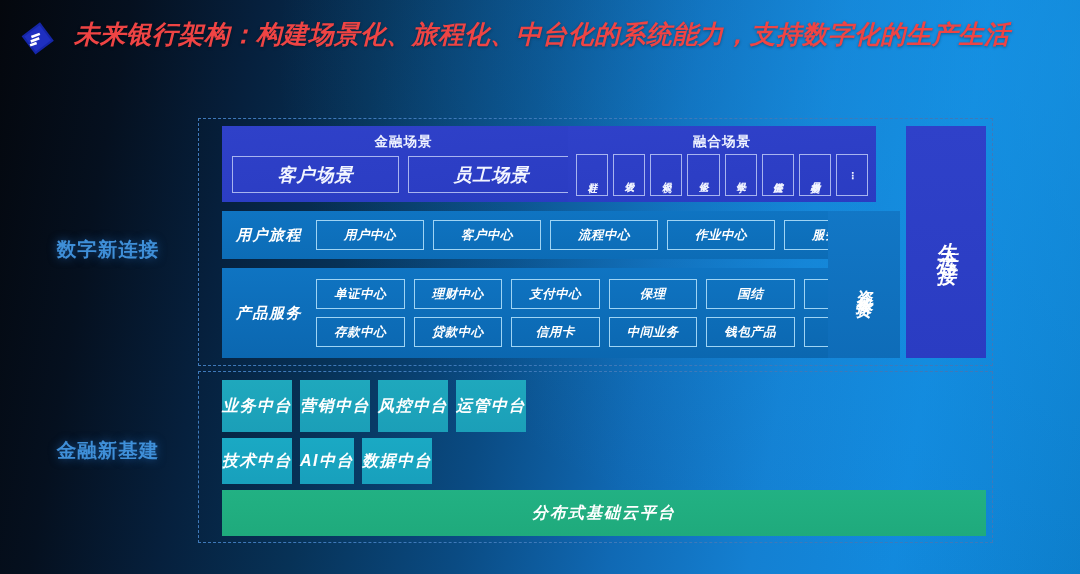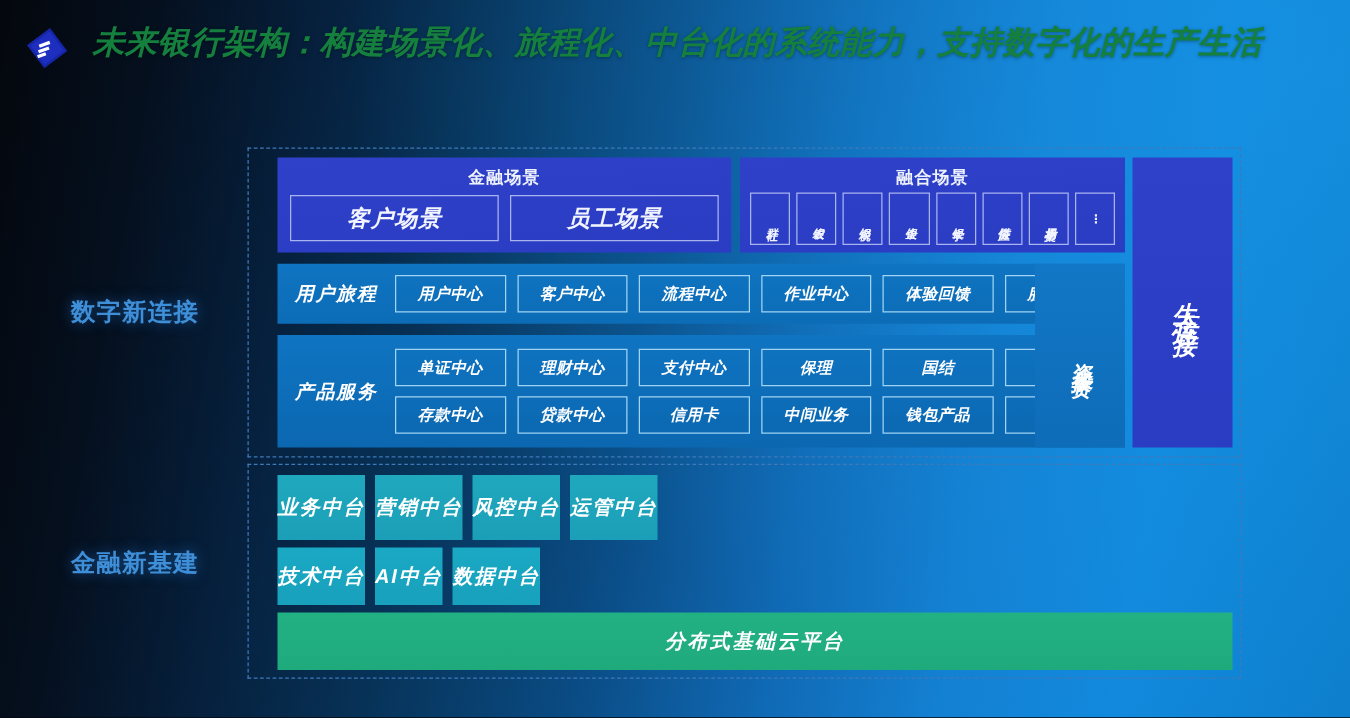--- a/index.html
+++ b/index.html
@@ -50,21 +50,21 @@
   }
 
   #title {
     position: absolute;
     left: 74px;  top: 16px;
     width: 940px;
     font-size: 25.5px;
     font-weight: bold;
     font-style: italic;
     line-height: 37px;
-    color: #15803d;
+    color: #ef4444;
     letter-spacing: .5px;
     text-shadow: 0 1px 3px rgba(0,0,0,.35);
   }
 
   
   .side-label {
     position: absolute;
     width: 180px;
     text-align: center;
     font-size: 19.5px;
@@ -87,21 +87,21 @@
   
   .panel { position: absolute; }
 
   
   #scn-fin {
     left: 222px; top: 126px;
     width: 363px; height: 76px;
     background: linear-gradient(175deg,#2f41c9 0%, #2a3cc2 100%);
   }
   #scn-fuse {
-    left: 592px; top: 126px;
+    left: 568px; top: 126px;
     width: 308px; height: 76px;
     background: linear-gradient(175deg,#2f41c9 0%, #2a3cc2 100%);
   }
   .scn-title {
     position: absolute;
     left: 0; top: 7px; width: 100%;
     text-align: center;
     font-size: 13.5px;
     font-weight: bold;
     color: #eef2ff;
@@ -310,21 +310,20 @@
     </div>
   </div>
 
   <div class="panel" id="journey">
     <div class="strip-label">用户旅程</div>
     <div class="chips">
       <div class="chip">用户中心</div>
       <div class="chip">客户中心</div>
       <div class="chip">流程中心</div>
       <div class="chip">作业中心</div>
-      <div class="chip">体验回馈</div>
       <div class="chip">服务评价</div>
     </div>
   </div>
 
   <div class="panel" id="product">
     <div class="strip-label">产品服务</div>
     <div class="grid">
       <div class="line">
         <div class="chip">单证中心</div>
         <div class="chip">理财中心</div>

